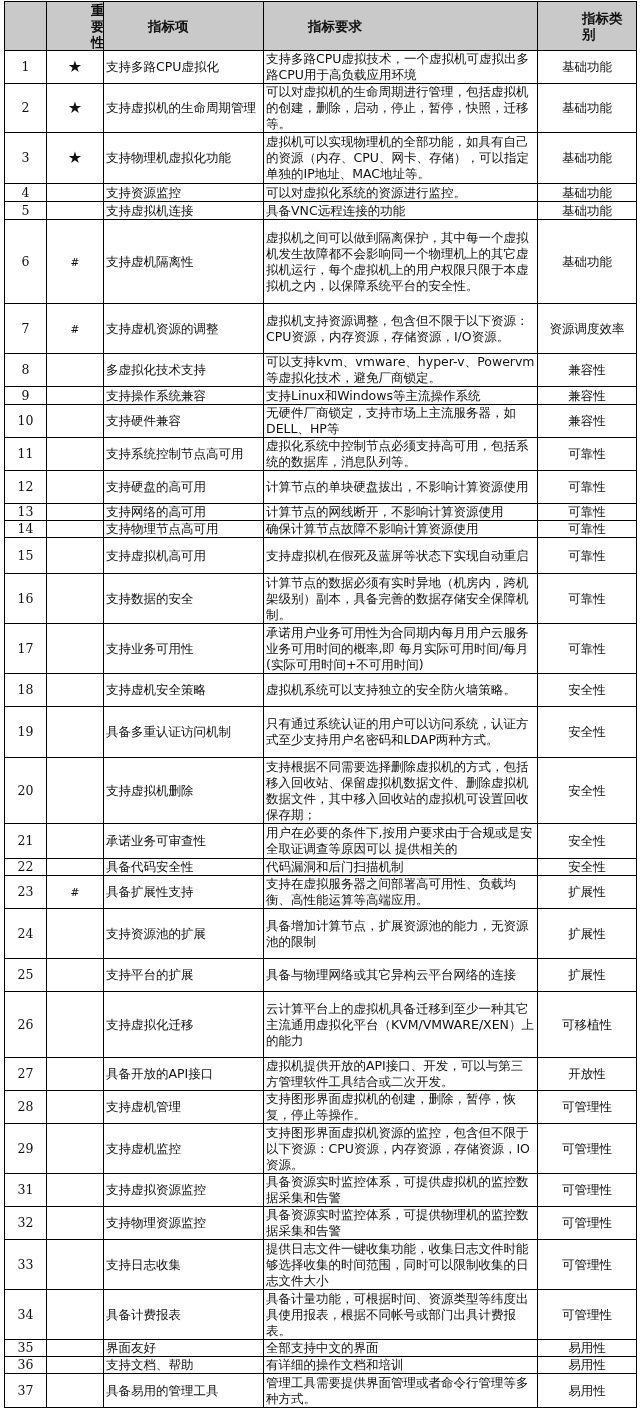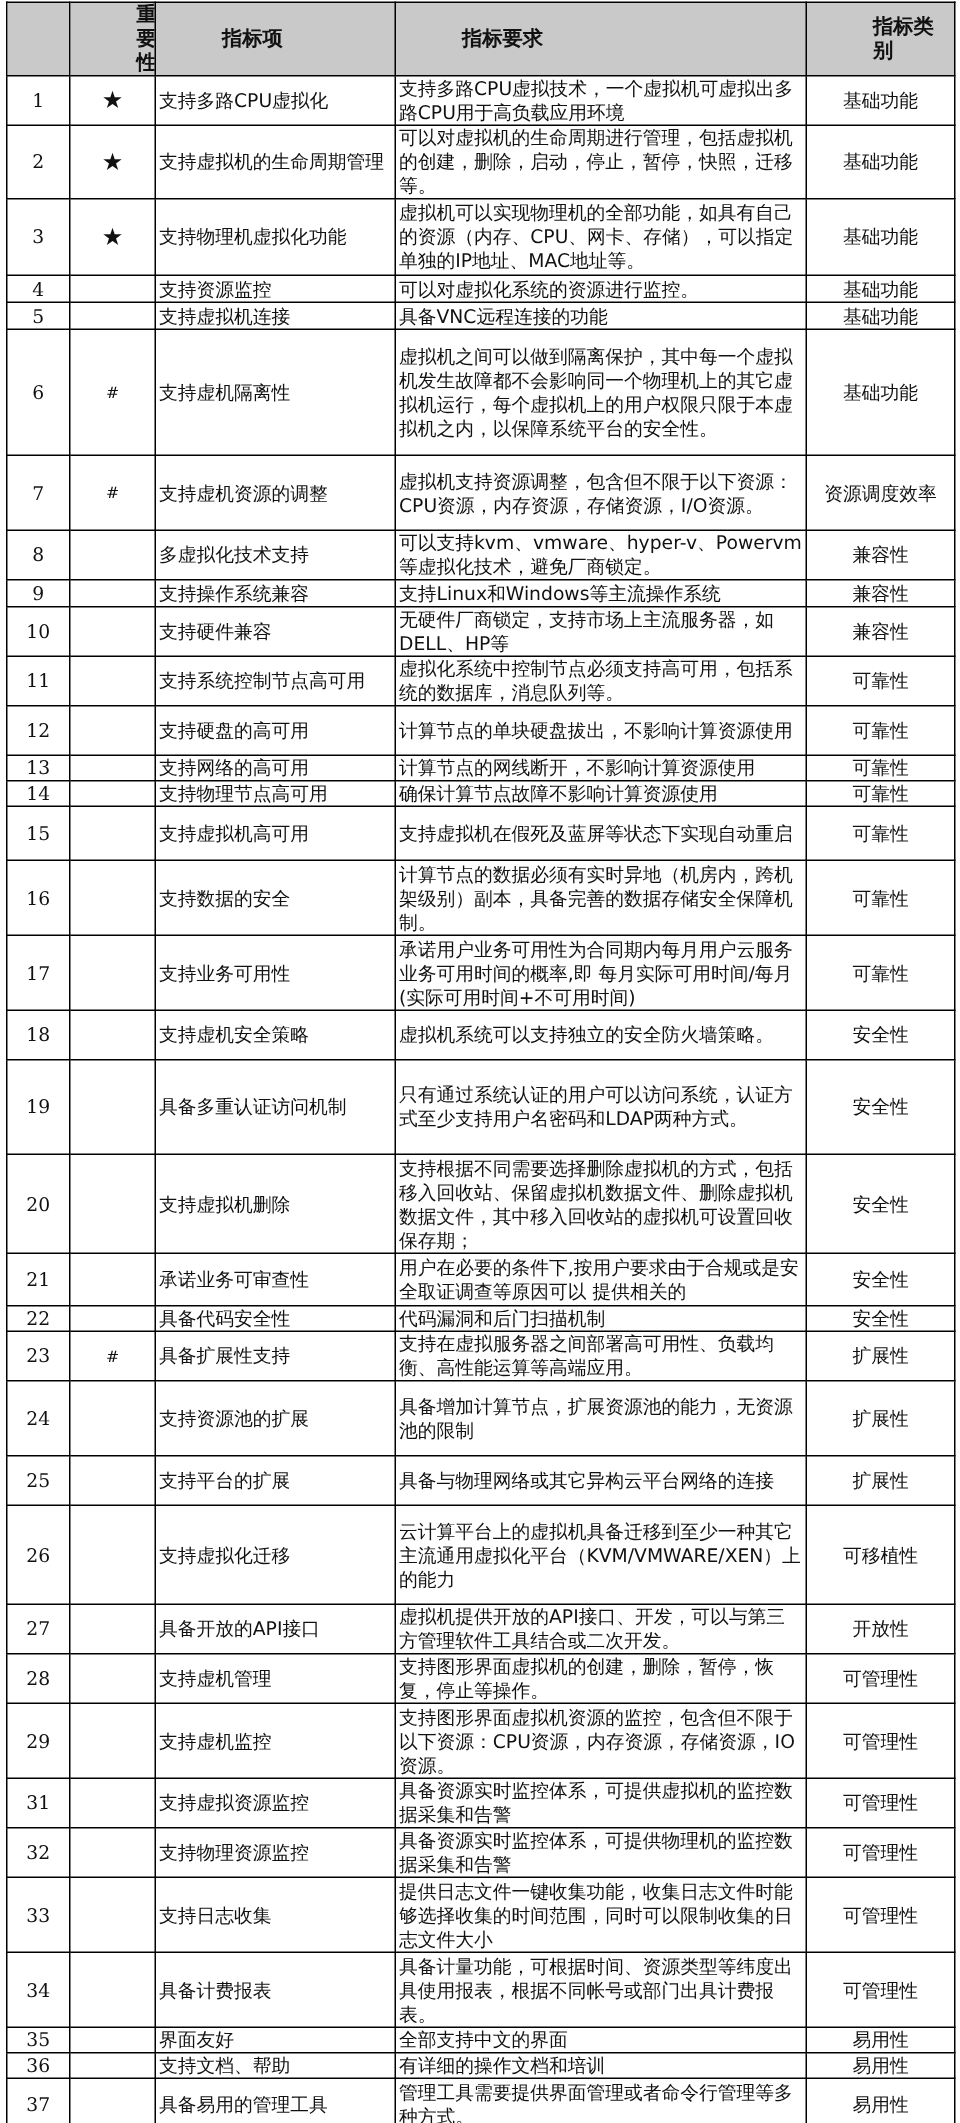--- a/index.html
+++ b/index.html
@@ -153,21 +153,21 @@
     <td class="c-req">承诺用户业务可用性为合同期内每月用户云服务业务可用时间的概率,即 每月实际可用时间/每月(实际可用时间+不可用时间)</td>
     <td class="c-cat">可靠性</td>
   </tr>
       <tr style="height: 33px; padding-left: 41px;">
     <td class="c-no">18</td>
     <td class="c-imp"><span></span></td>
     <td class="c-item">支持虚机安全策略</td>
     <td class="c-req">虚拟机系统可以支持独立的安全防火墙策略。</td>
     <td class="c-cat">安全性</td>
   </tr>
-      <tr style="height: 63px; padding-left: 16px;">
+      <tr style="height: 51px; padding-left: 16px;">
     <td class="c-no">19</td>
     <td class="c-imp"><span></span></td>
     <td class="c-item">具备多重认证访问机制</td>
     <td class="c-req">只有通过系统认证的用户可以访问系统，认证方式至少支持用户名密码和LDAP两种方式。</td>
     <td class="c-cat">安全性</td>
   </tr>
       <tr style="height: 66px;">
     <td class="c-no">20</td>
     <td class="c-imp"><span></span></td>
     <td class="c-item">支持虚拟机删除</td>

